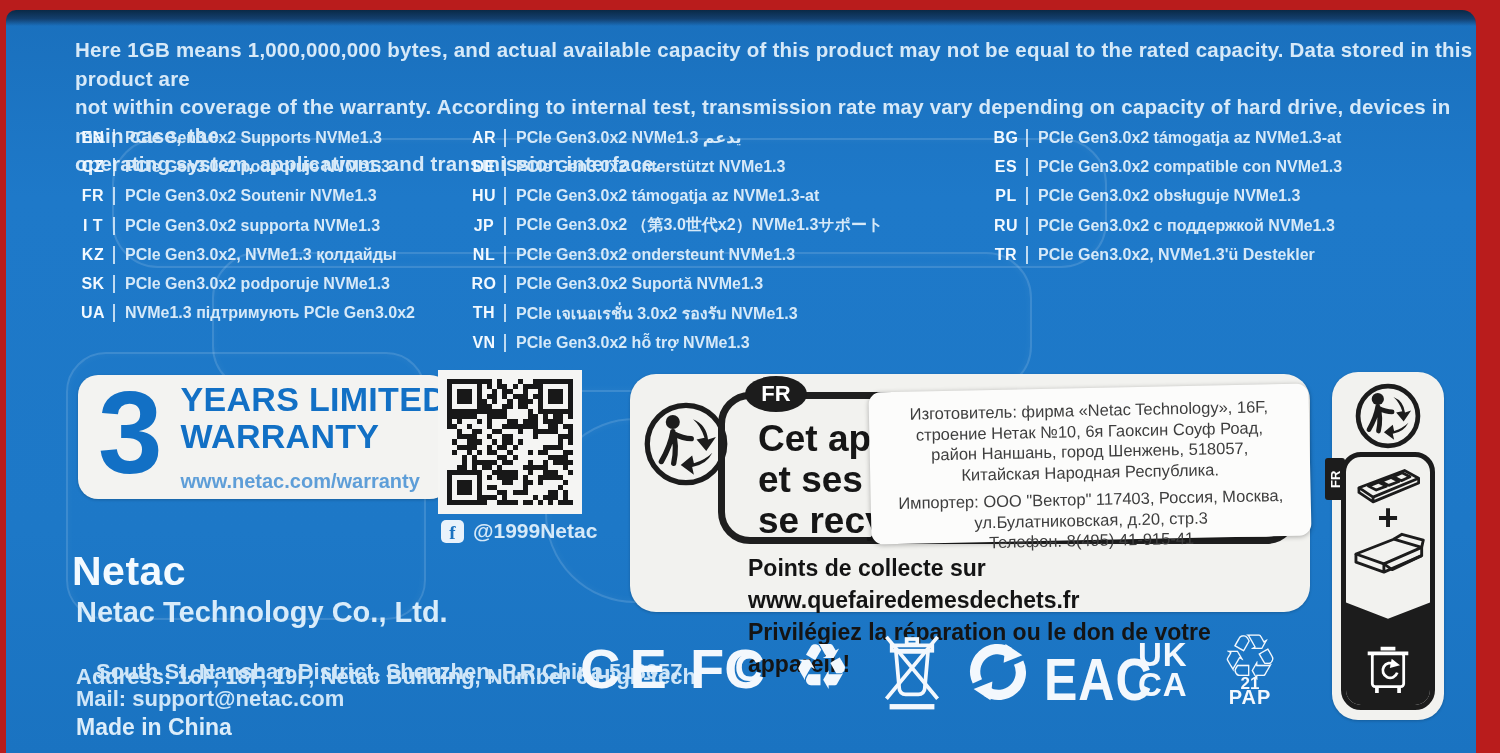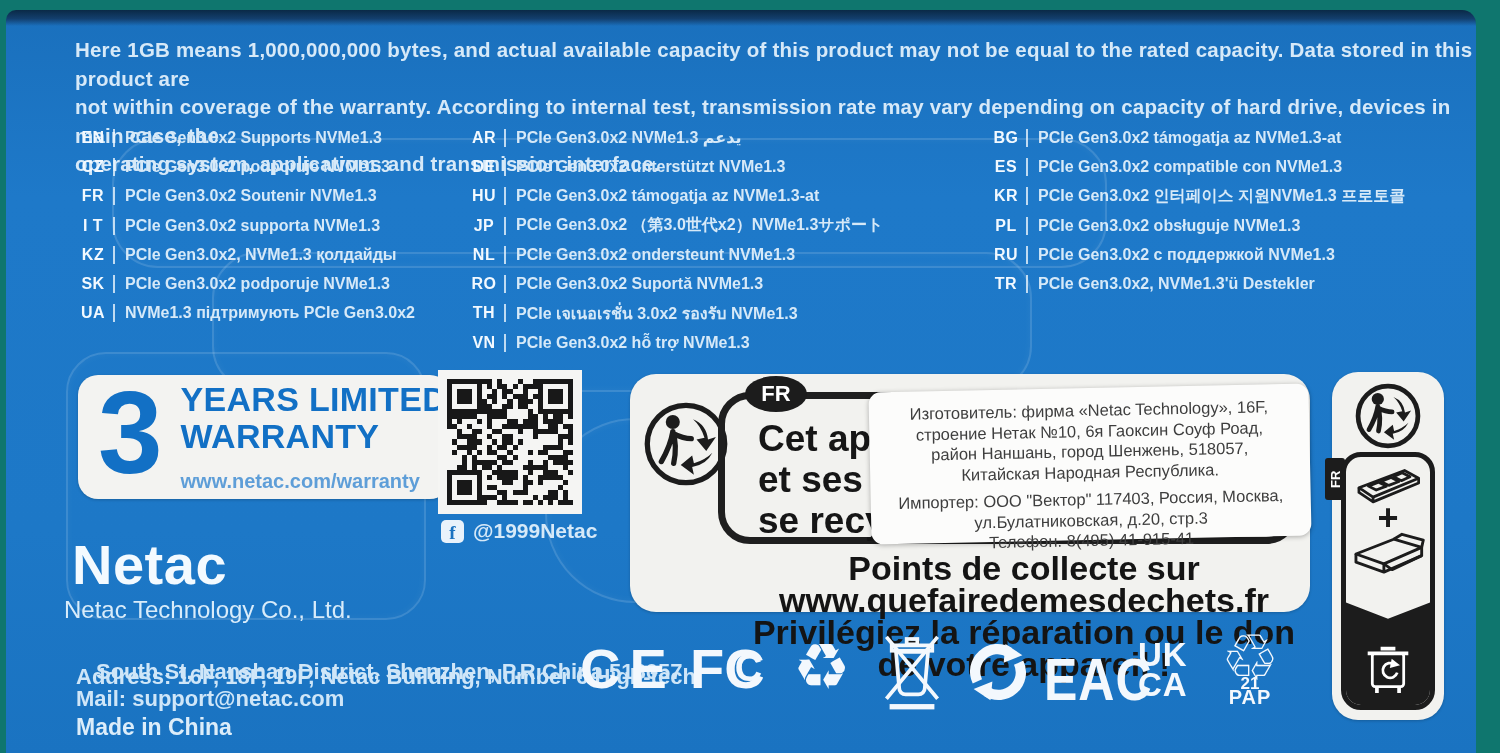--- a/index.html
+++ b/index.html
@@ -1,16 +1,16 @@
 <!DOCTYPE html>
 <html><head>
 <meta charset="utf-8">
 <style>
   html,body{margin:0;padding:0;background:#e8e8e8;}
-  #stage{position:relative;width:1500px;height:753px;background:#0f766e;overflow:hidden;
+  #stage{position:relative;width:1500px;height:753px;background:#b91c1c;overflow:hidden;
          font-family:"Liberation Sans","DejaVu Sans",sans-serif;}
   #stage *{box-sizing:border-box;}
 
   
   .box{position:absolute;left:6px;top:12px;right:24px;bottom:0;
        background:linear-gradient(180deg,#1a70bd 0%,#1e79c9 25%,#1d78c7 70%,#1a73c1 100%);
        border-radius:10px 14px 0 0;}
   .box-edge{position:absolute;left:6px;top:10px;right:24px;height:16px;
        background:linear-gradient(180deg,#0a2946 0%,#133f6e 55%,rgba(20,70,120,0) 100%);
        border-radius:10px 14px 0 0;}
@@ -59,43 +59,43 @@
   .fr-oval{position:absolute;left:115px;top:2px;width:62px;height:36px;background:#1c1c1c;
        border-radius:50%;color:#fff;font-weight:800;font-size:22px;display:flex;
        align-items:center;justify-content:center;z-index:2;}
   .fr-text{position:absolute;left:128px;top:44px;font-size:37px;line-height:41px;
        font-weight:700;color:#161616;z-index:1;}
   .sticker{position:absolute;left:240px;top:14px;width:440px;height:152px;background:#fcfcfb;
        border-radius:12px;transform:rotate(-1.2deg);box-shadow:0 1px 5px rgba(0,0,0,.3);
        padding:12px 6px 0;text-align:center;color:#3e3e3e;font-size:16.5px;line-height:20.5px;
        z-index:3;}
   .sticker .gap{height:7px;}
-  .collect{position:absolute;left:118px;top:178px;width:552px;text-align:center;
-       font-weight:700;font-size:34px;line-height:32px;color:#141414;}
+  .collect{position:absolute;left:118px;top:178px;width:552px;text-align:left;
+       font-weight:700;font-size:23px;line-height:32px;color:#141414;}
 
   
   .side-panel{position:absolute;left:1332px;top:372px;width:112px;height:348px;background:#f2f2ef;
        border-radius:26px;box-shadow:0 1px 3px rgba(0,0,0,.2);}
   .triman-side{position:absolute;left:22px;top:10px;width:68px;height:68px;}
   .side-tab{position:absolute;left:-7px;top:86px;width:20px;height:42px;background:#1c1c1c;
        color:#fff;font-size:13px;font-weight:700;display:flex;align-items:center;
        justify-content:center;writing-mode:vertical-rl;transform:rotate(180deg);border-radius:3px;}
   .side-inner{position:absolute;left:9px;top:80px;width:94px;height:258px;border:5px solid #1c1c1c;
        border-radius:20px;overflow:hidden;background:#f2f2ef;}
   .side-items{position:absolute;left:0;top:4px;width:100%;display:flex;flex-direction:column;
        align-items:center;}
   .plus-sign{font-size:36px;font-weight:800;color:#1c1c1c;line-height:30px;margin:-2px 0;}
   .bin-zone{position:absolute;left:-1px;bottom:-1px;width:86px;height:104px;background:#1c1c1c;
        display:flex;align-items:flex-end;justify-content:center;padding-bottom:8px;
        clip-path:polygon(0 0,50% 16%,100% 0,100% 100%,0 100%);}
 
   
-  .logo{position:absolute;left:72px;top:532px;font-size:56px;font-weight:700;color:#f3faff;
+  .logo{position:absolute;left:72px;top:548px;font-size:41px;font-weight:700;color:#f3faff;
        letter-spacing:.5px;}
-  .company{position:absolute;left:64px;top:596px;font-size:24px;font-weight:400;color:#d9ecfa;}
+  .company{position:absolute;left:76px;top:596px;font-size:29px;font-weight:700;color:#d9ecfa;}
   .addr{position:absolute;left:76px;font-size:22px;font-weight:600;color:#cfe6f8;}
   .made{position:absolute;left:76px;top:714px;font-size:23px;font-weight:800;color:#dcedfa;}
 
   
   .mark{position:absolute;color:#f3f8fd;}
   .ce{left:580px;top:636px;font-size:56px;font-weight:600;letter-spacing:9px;}
   .fcc{left:690px;top:636px;font-size:56px;font-weight:600;}
   .fcc .c2{font-size:38px;margin-left:-30px;vertical-align:7px;}
   .recy{left:793px;top:630px;font-size:64px;font-weight:400;}
   .weee{left:880px;top:628px;}
@@ -211,25 +211,20 @@
   <div class="lang-col" style="left:988px;">
     <div class="lang-row">
         <span class="lang-code">BG</span>
         <span class="lang-sep"></span>
         <span>PCIe Gen3.0x2 támogatja az NVMe1.3-at</span>
       </div>
     <div class="lang-row">
         <span class="lang-code">ES</span>
         <span class="lang-sep"></span>
         <span>PCIe Gen3.0x2 compatible con NVMe1.3</span>
-      </div>
-    <div class="lang-row">
-        <span class="lang-code">KR</span>
-        <span class="lang-sep"></span>
-        <span>PCIe Gen3.0x2 인터페이스 지원NVMe1.3 프로토콜</span>
       </div>
     <div class="lang-row">
         <span class="lang-code">PL</span>
         <span class="lang-sep"></span>
         <span>PCIe Gen3.0x2 obsługuje NVMe1.3</span>
       </div>
     <div class="lang-row">
         <span class="lang-code">RU</span>
         <span class="lang-sep"></span>
         <span>PCIe Gen3.0x2 с поддержкой NVMe1.3</span>

